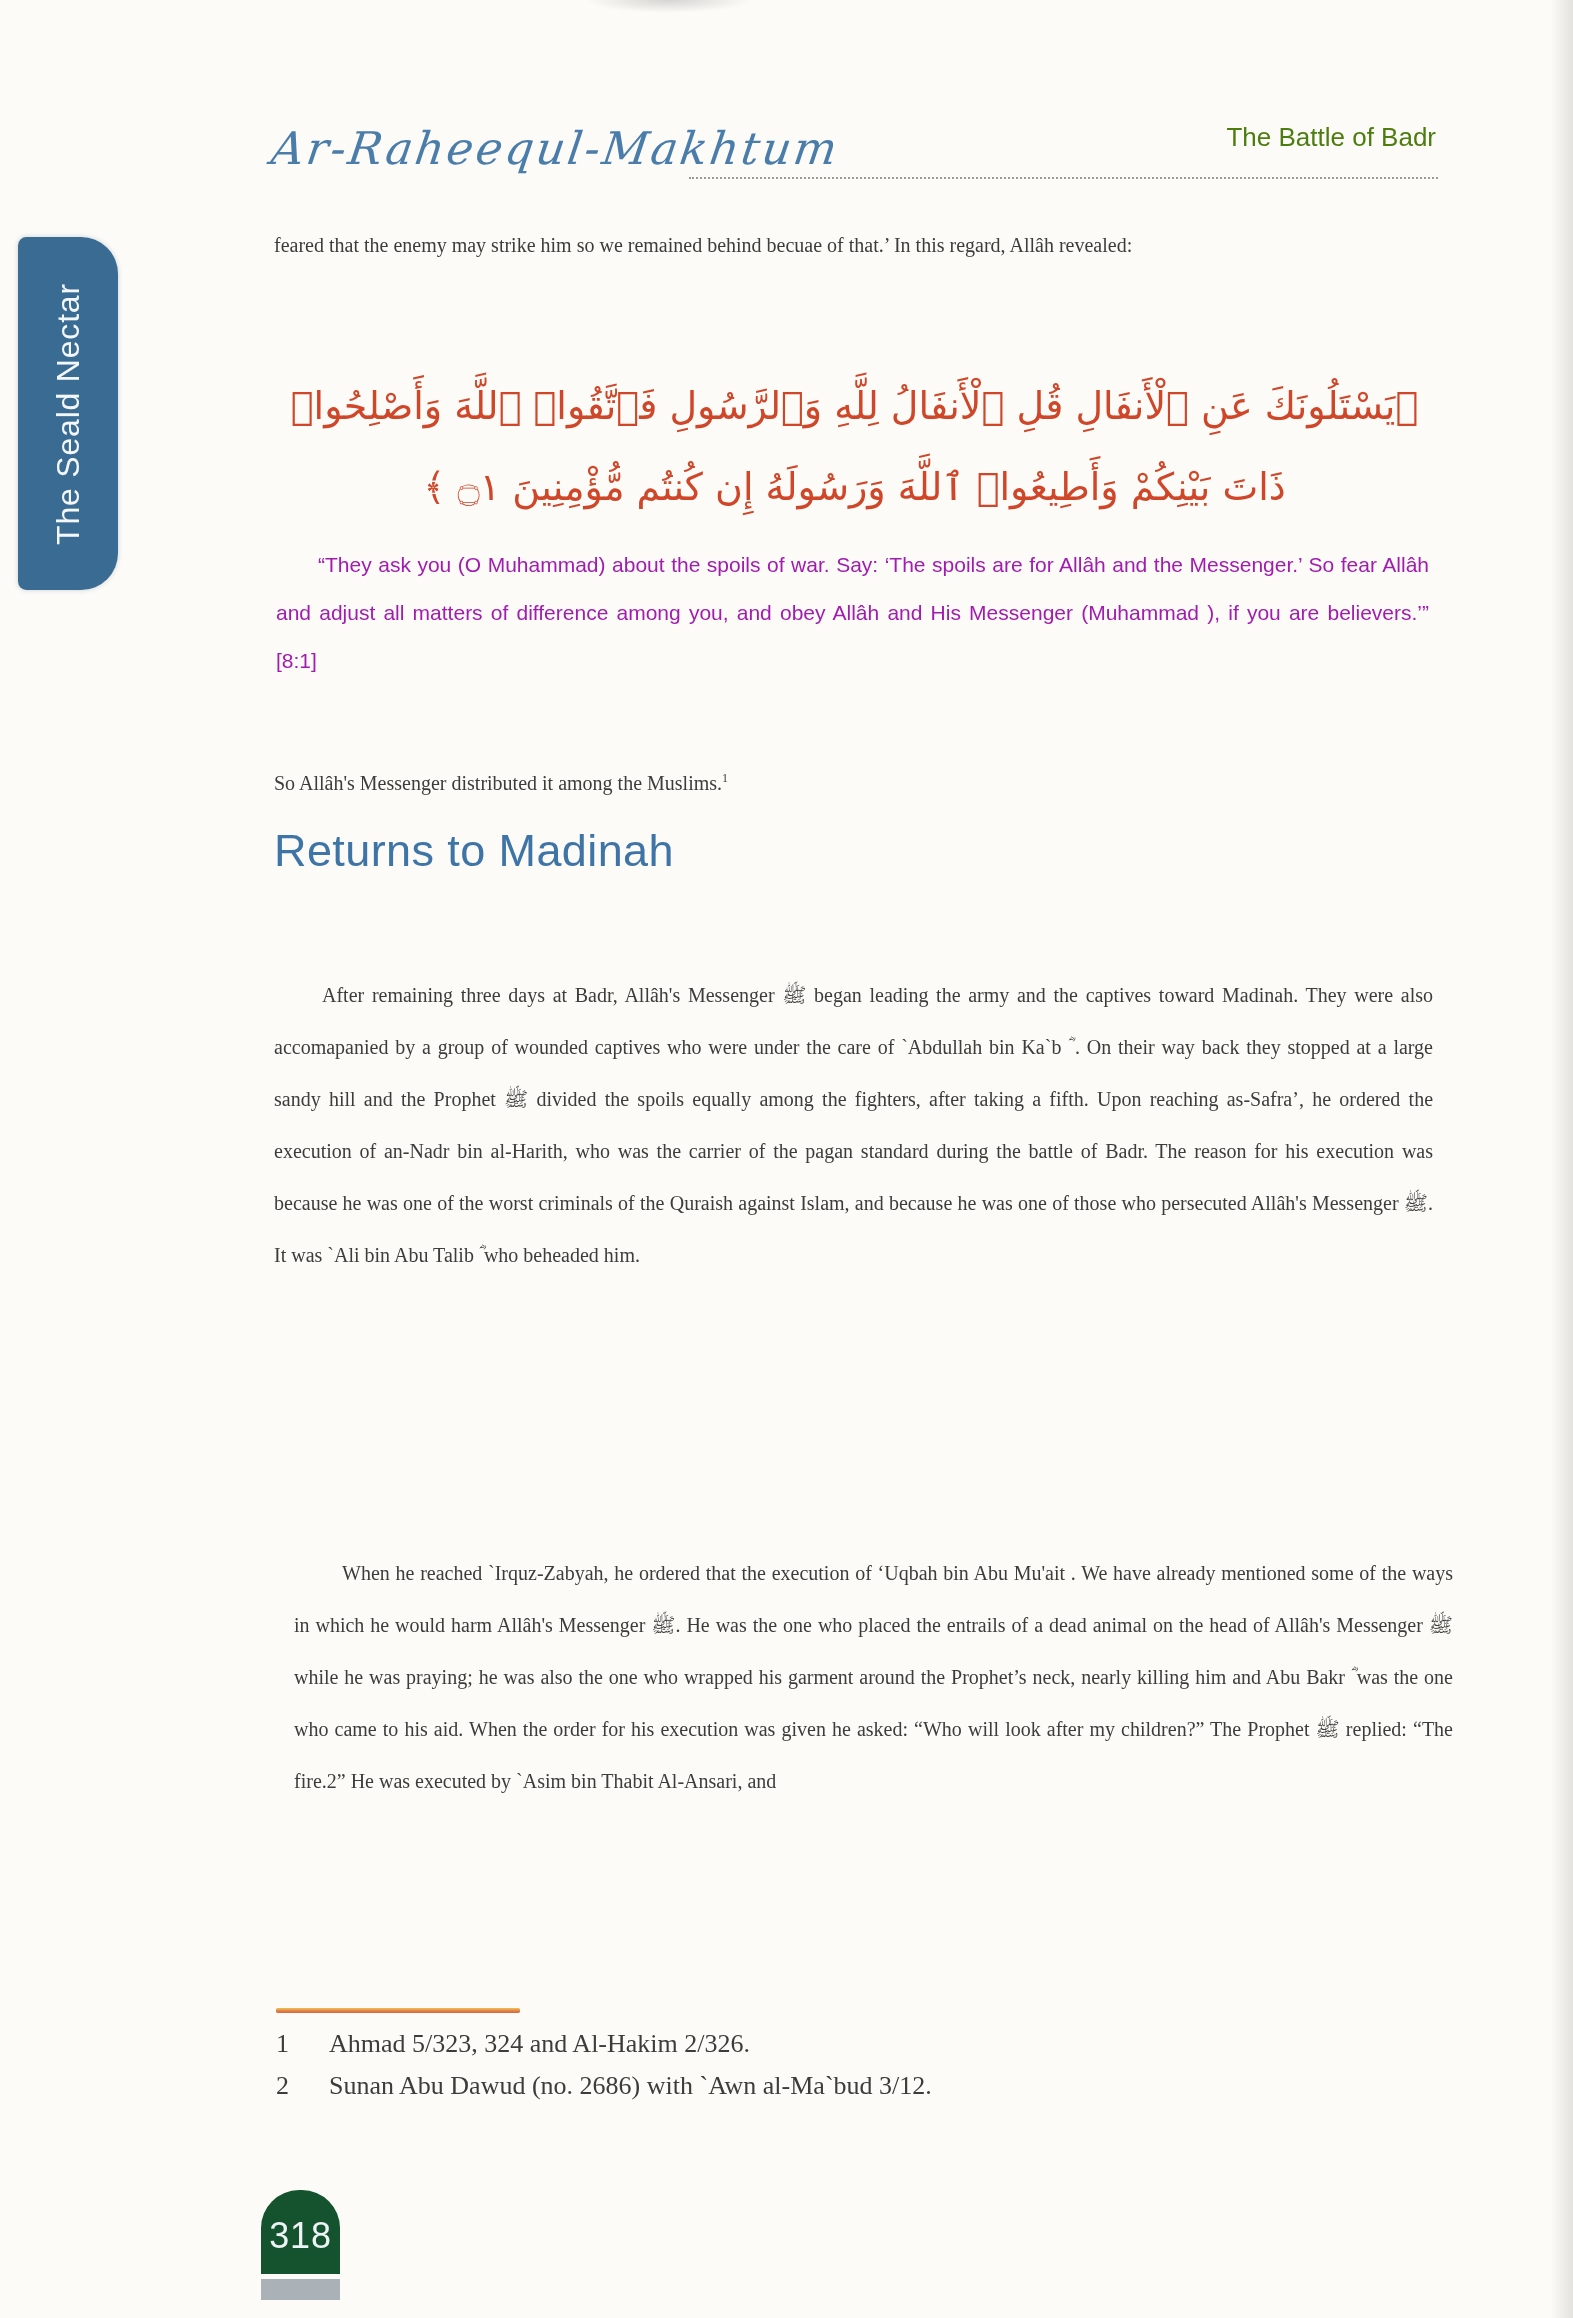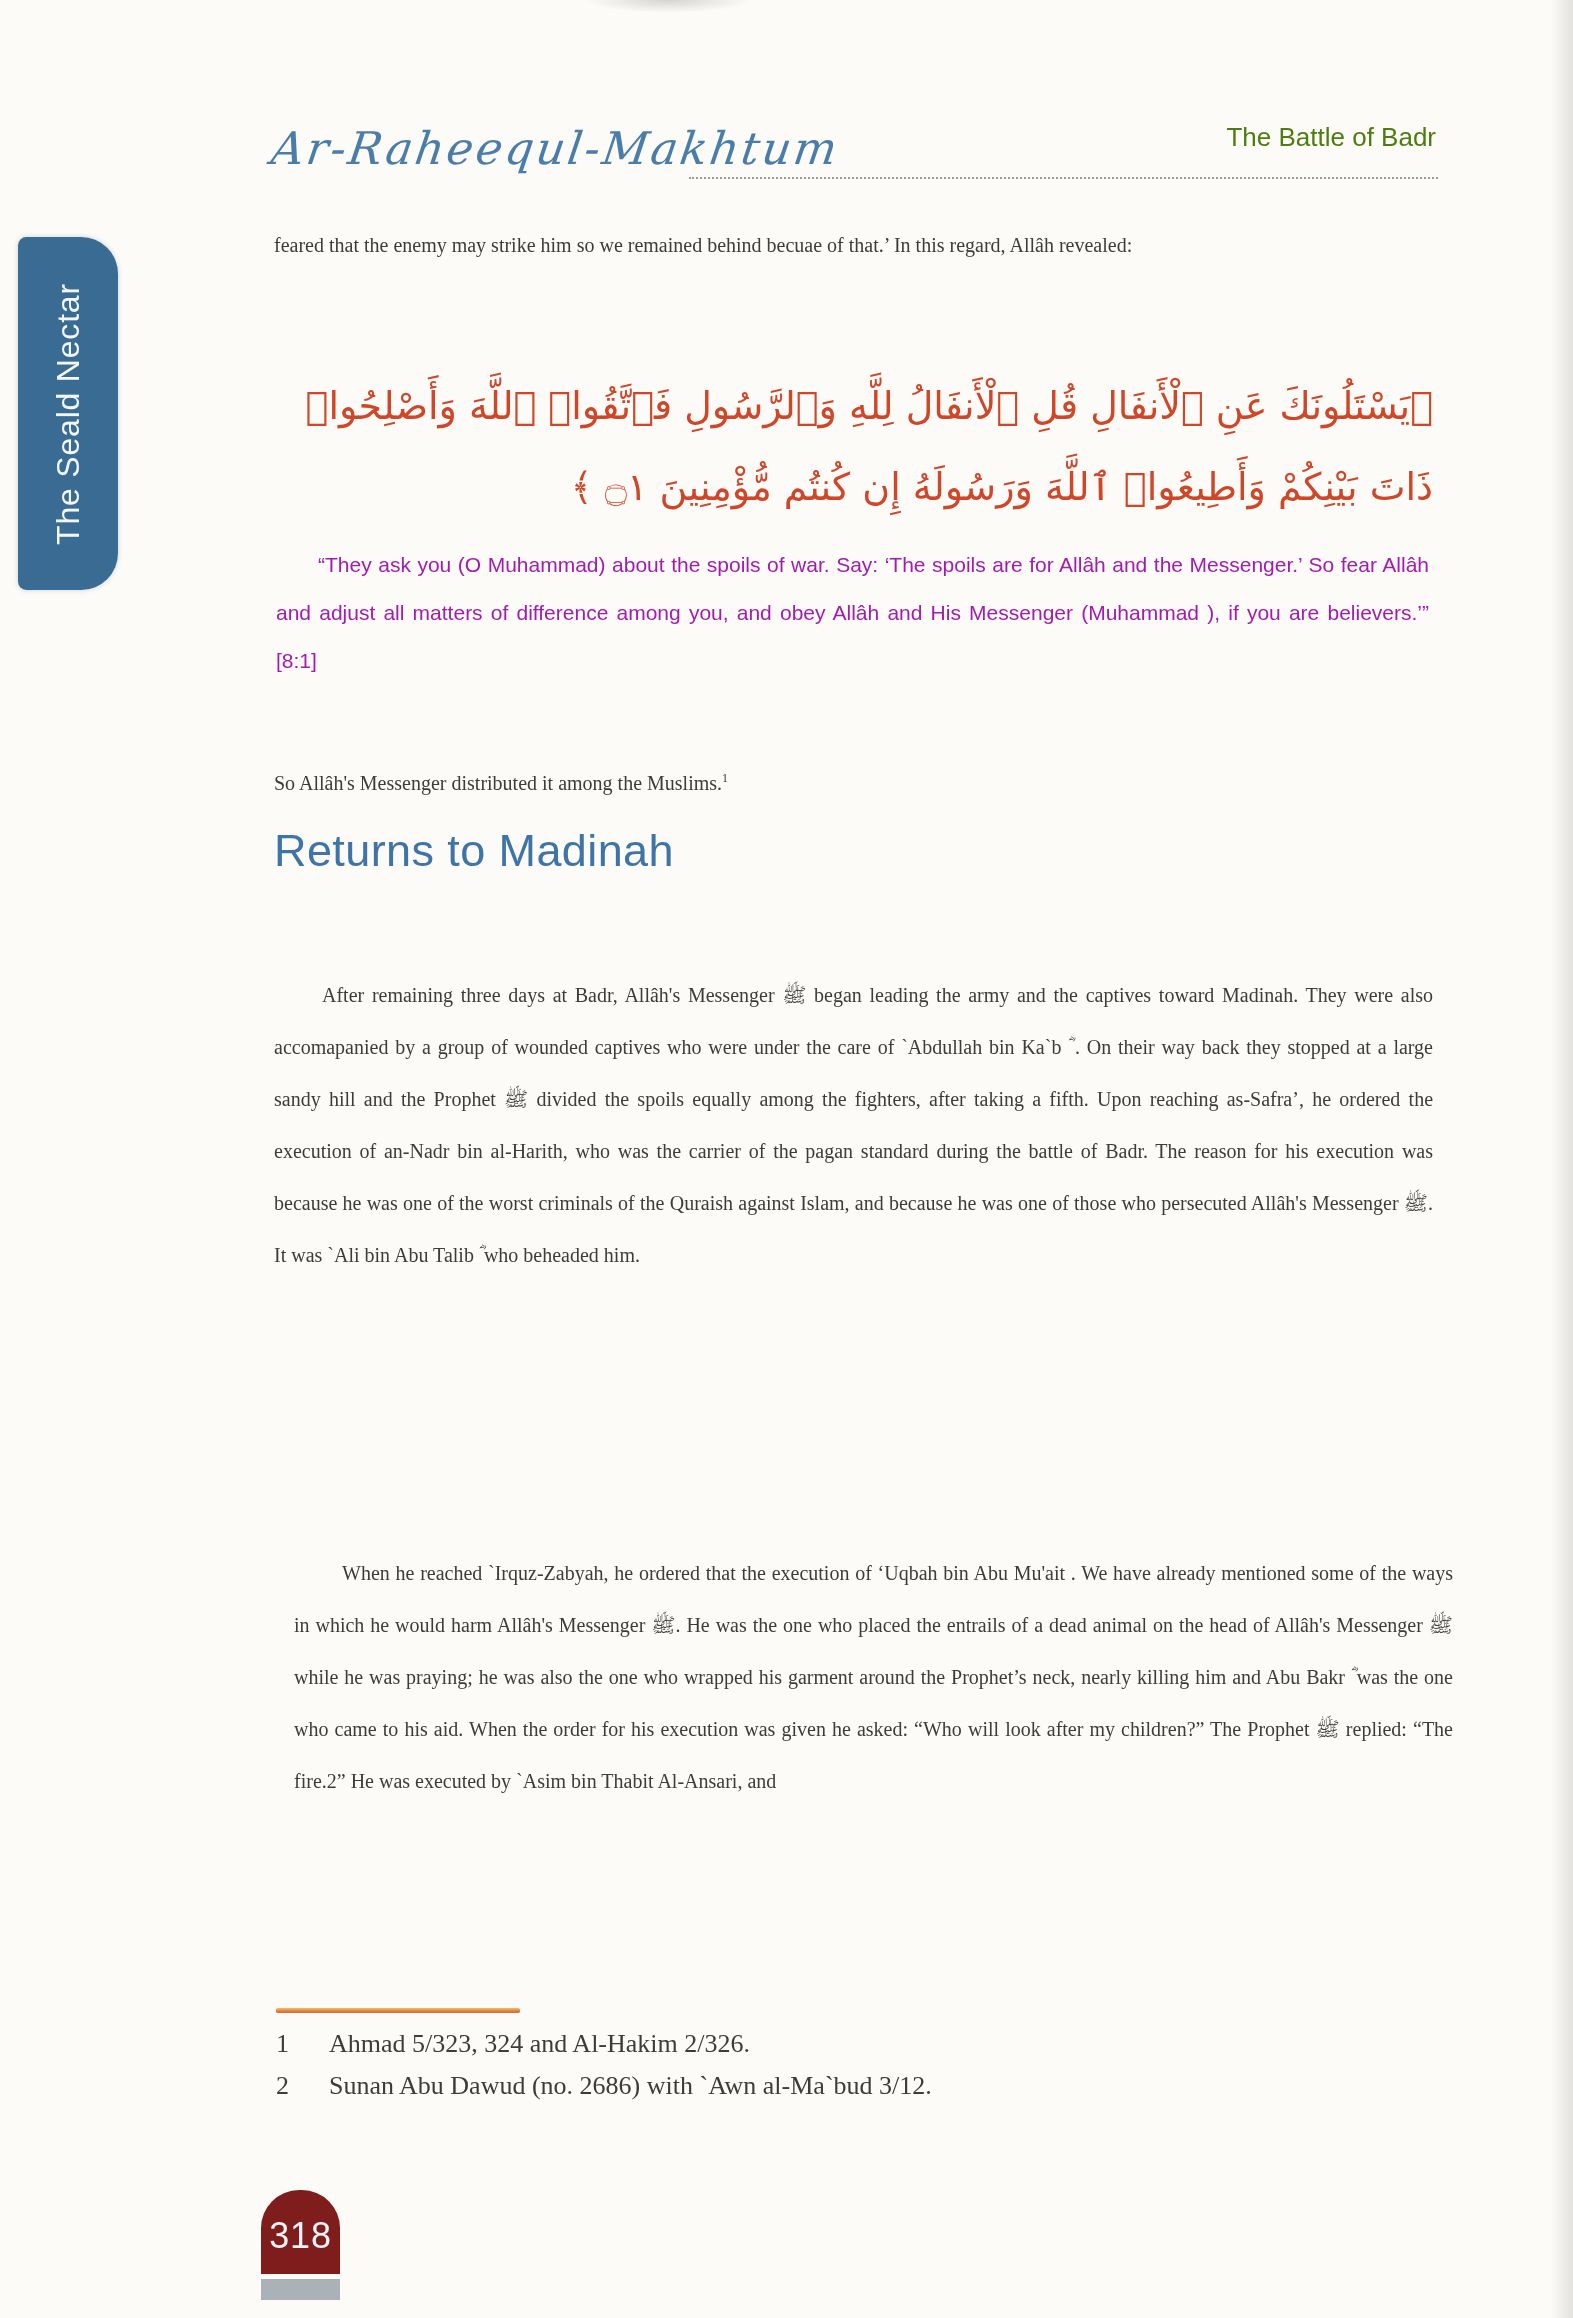--- a/index.html
+++ b/index.html
@@ -57,21 +57,21 @@
   .body-serif{
     position:absolute;left:274px;width:1159px;
     font-size:20px;line-height:52px;
     text-align:justify;
     color:#3e3c3a;
   }
   .indent{ text-indent:48px; }
   .para-intro{ top:219px; }
   .verse{
     position:absolute;left:276px;top:366px;width:1157px;
-    text-align:right;
+    text-align:center;
     direction:rtl;
     font-family:"DejaVu Sans", sans-serif;
     font-size:38px;line-height:81px;
     color:#cf4628;
   }
   .translation{
     position:absolute;left:276px;top:541px;width:1153px;
     font-family:"Liberation Sans", sans-serif;
     font-size:21px;line-height:48px;
     text-align:justify;
@@ -97,21 +97,21 @@
   .footnotes{
     position:absolute;left:276px;top:2023px;width:1103px;
     font-size:26px;line-height:42px;color:#3e3c3a;
   }
   .footnote-row{ display:flex; }
   .footnote-num{ width:53px; flex:0 0 53px; }
   .footnote-text{ flex:1; }
   
   .page-badge{
     position:absolute;left:261px;top:2190px;width:79px;height:84px;
-    background:#7f1d1d;
+    background:#14532d;
     border-radius:38px 38px 0 0;
     display:flex;align-items:center;justify-content:center;
   }
   .page-badge .num{
     font-family:"Liberation Sans", sans-serif;
     font-size:36px;color:#eef3f6;
     margin-top:8.4px;letter-spacing:0.8px;
   }
   .badge-bar{
     position:absolute;left:261px;top:2279px;width:79px;height:21px;

